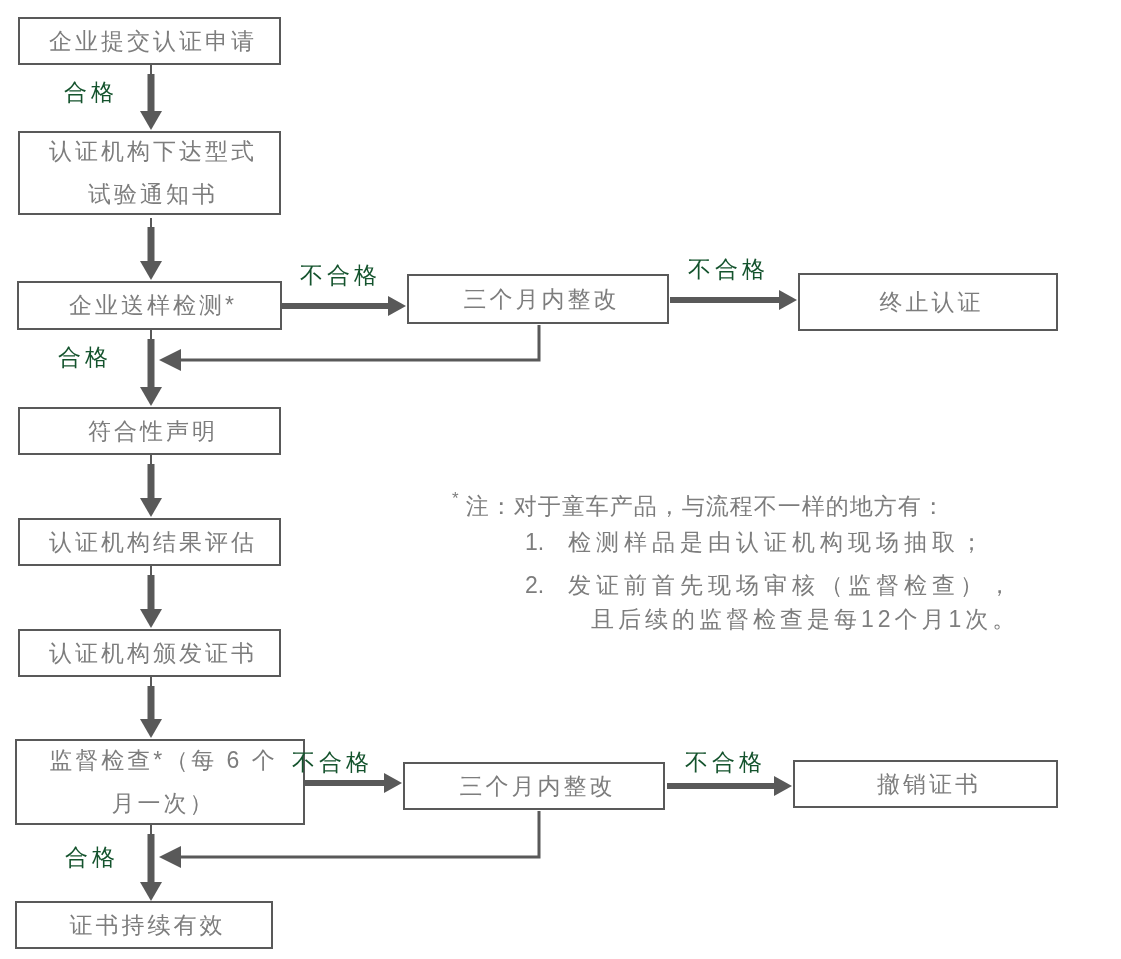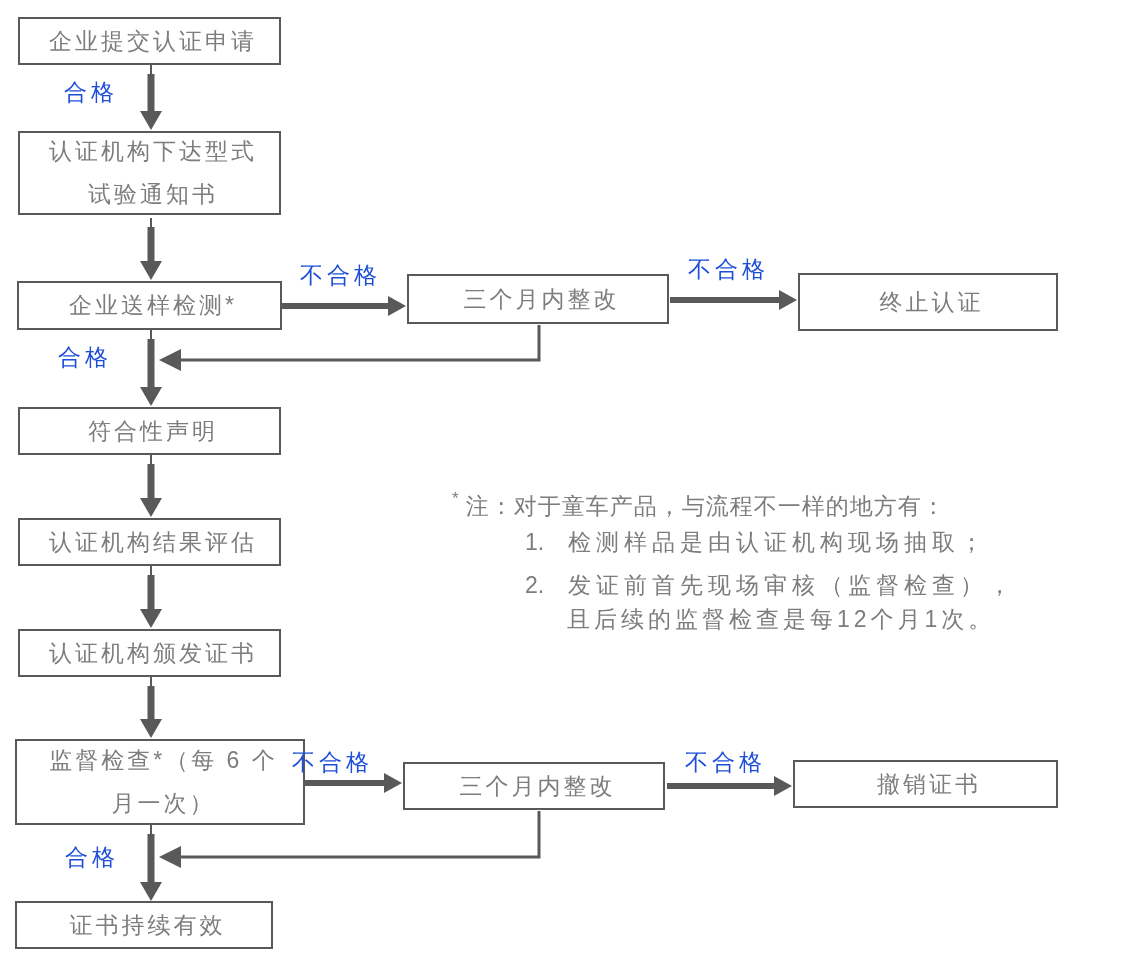--- a/index.html
+++ b/index.html
@@ -34,36 +34,36 @@
     color: #7d7d7d;
     font-size: 23px;
     letter-spacing: 3px;
     line-height: 43px;
     text-align: center;
     white-space: nowrap;
     padding-left: 7px;
   }
   .edge-label {
     position: absolute;
-    color: #1d4ed8;
+    color: #14532d;
     font-size: 23px;
     letter-spacing: 4px;
     white-space: nowrap;
     line-height: 26px;
   }
   .note-line {
     position: absolute;
     color: #7d7d7d;
     font-size: 23px;
     white-space: nowrap;
     line-height: 28px;
   }
   .note-header-text { letter-spacing: 1px; text-align: center; }
   .note-item-text   { letter-spacing: 5px; }
-  .note-cont-text   { letter-spacing: 4px; }
+  .note-cont-text   { letter-spacing: 4px; margin-left: 24px; }
   .asterisk {
     font-size: 17px;
     vertical-align: 10px;
     margin-right: 7px;
     letter-spacing: 0;
   }
   .item-num {
     display: inline-block;
     width: 43px;
     letter-spacing: 0;

